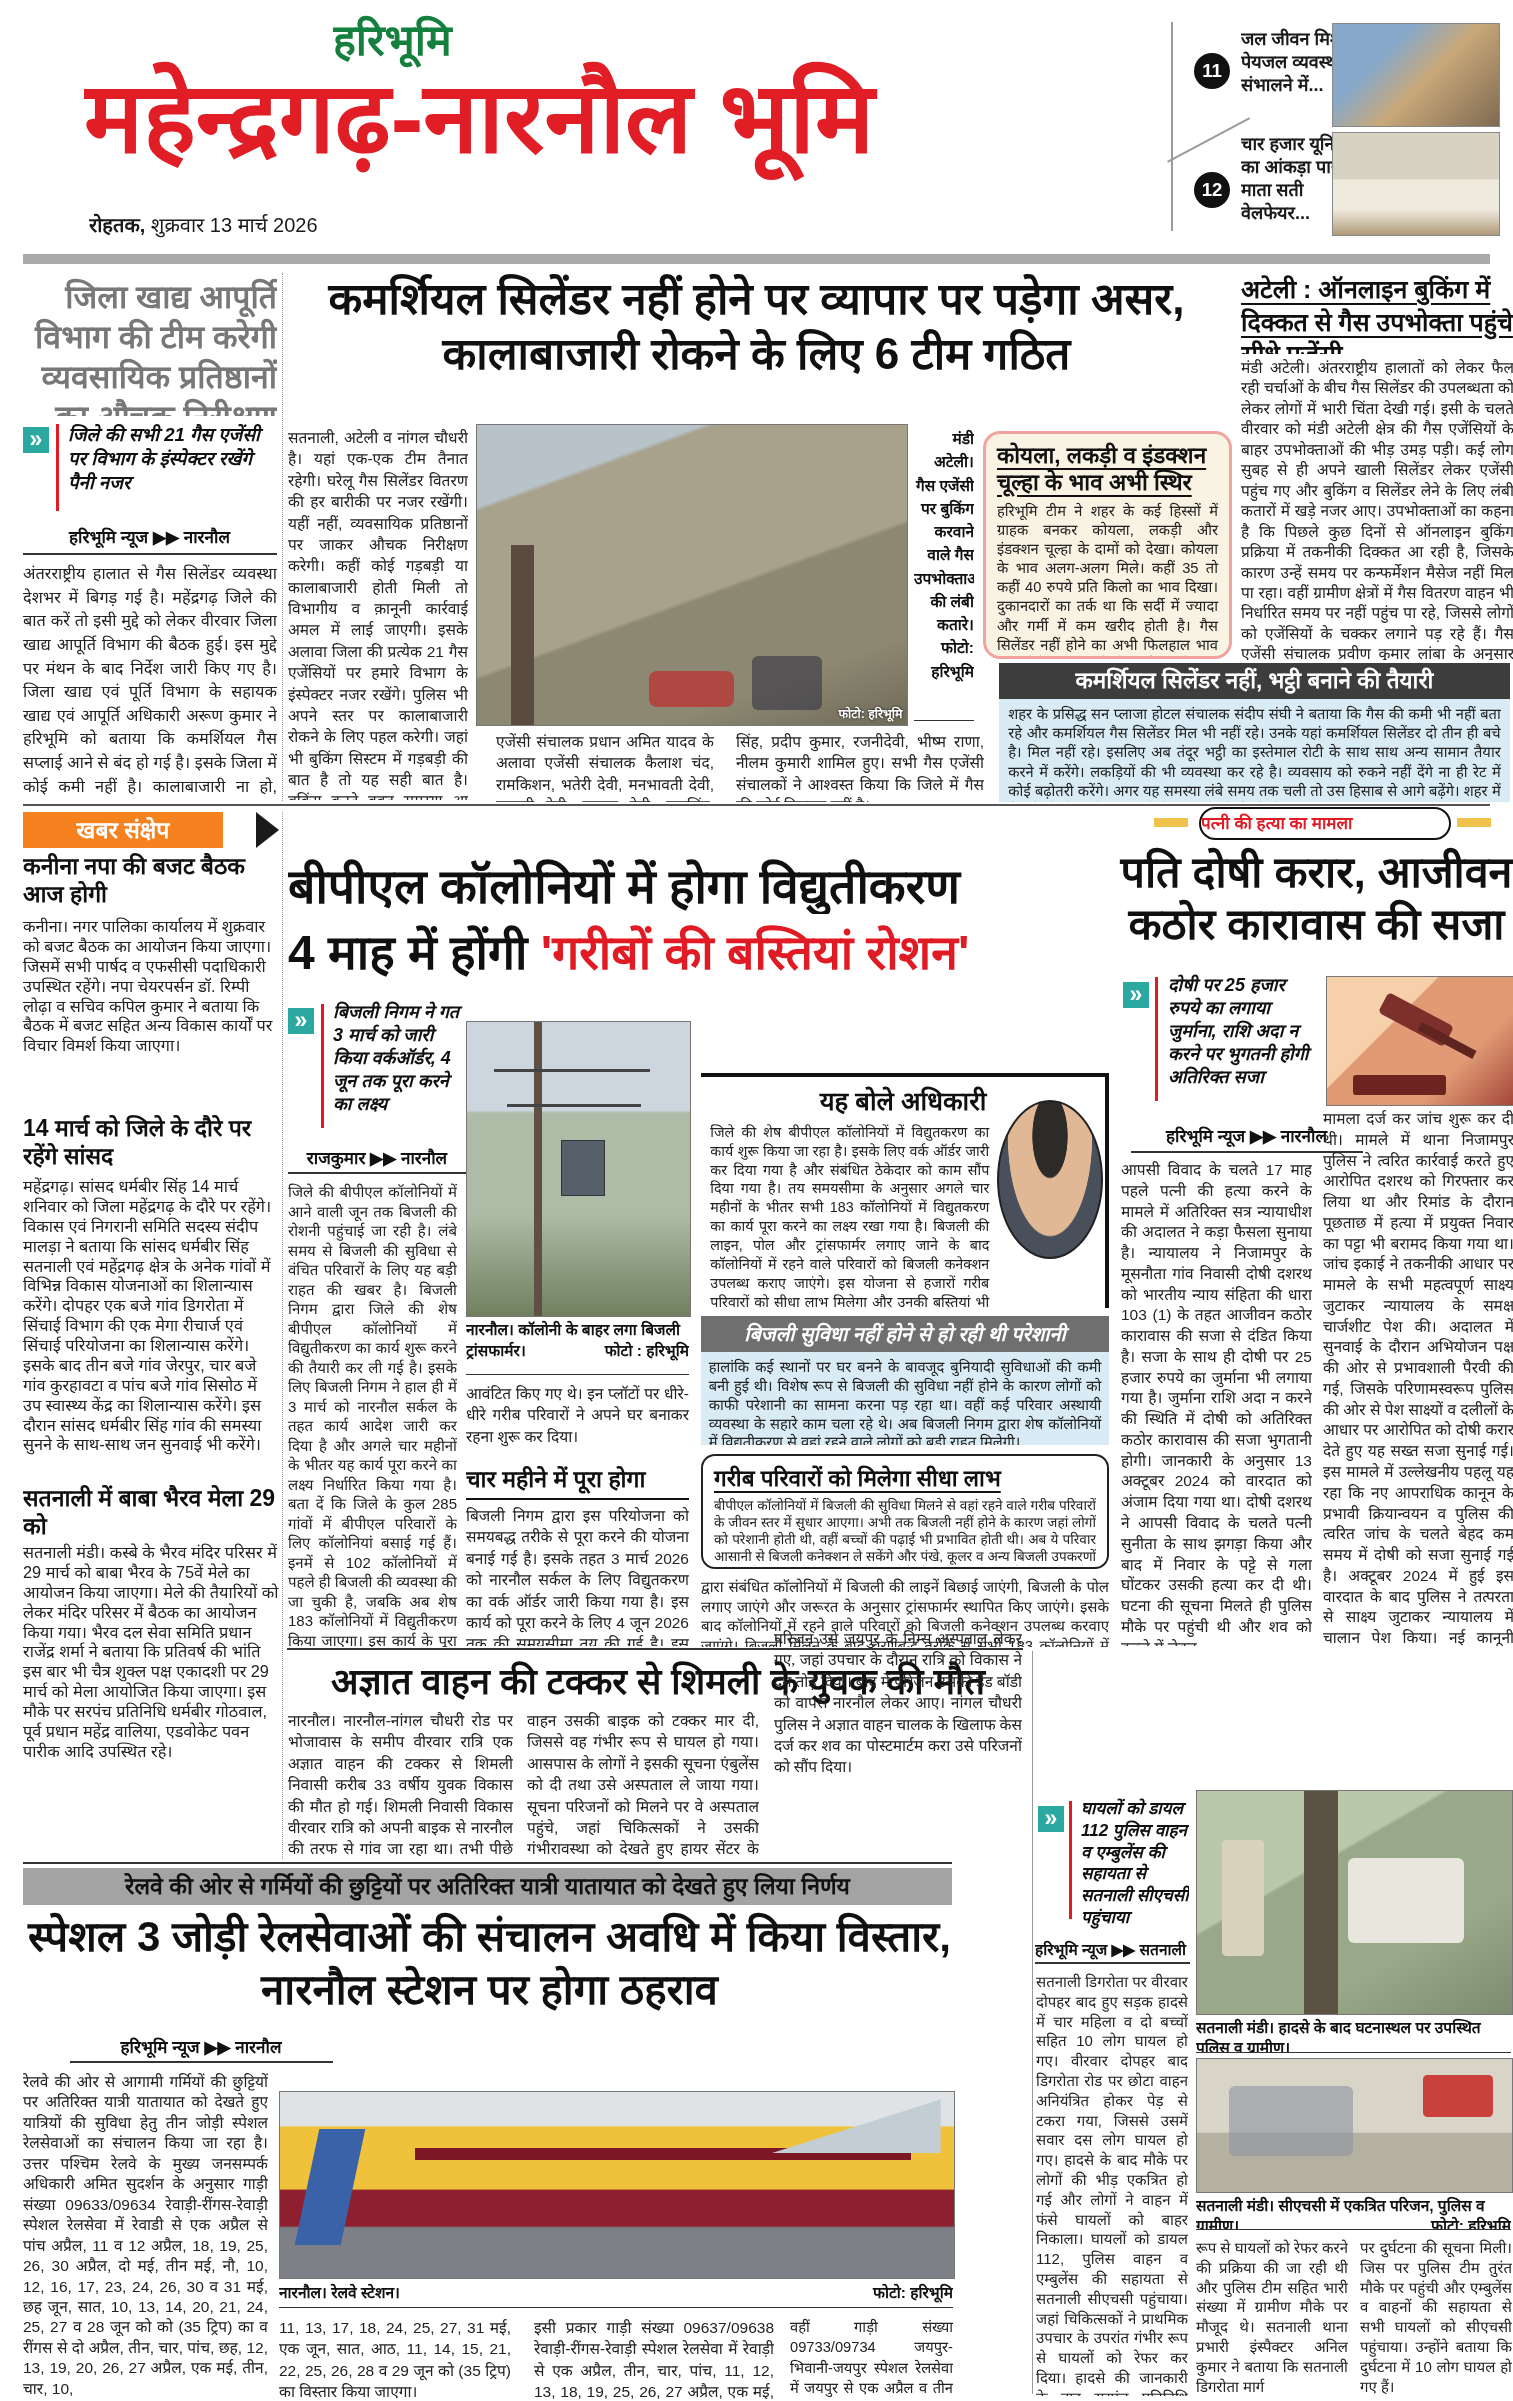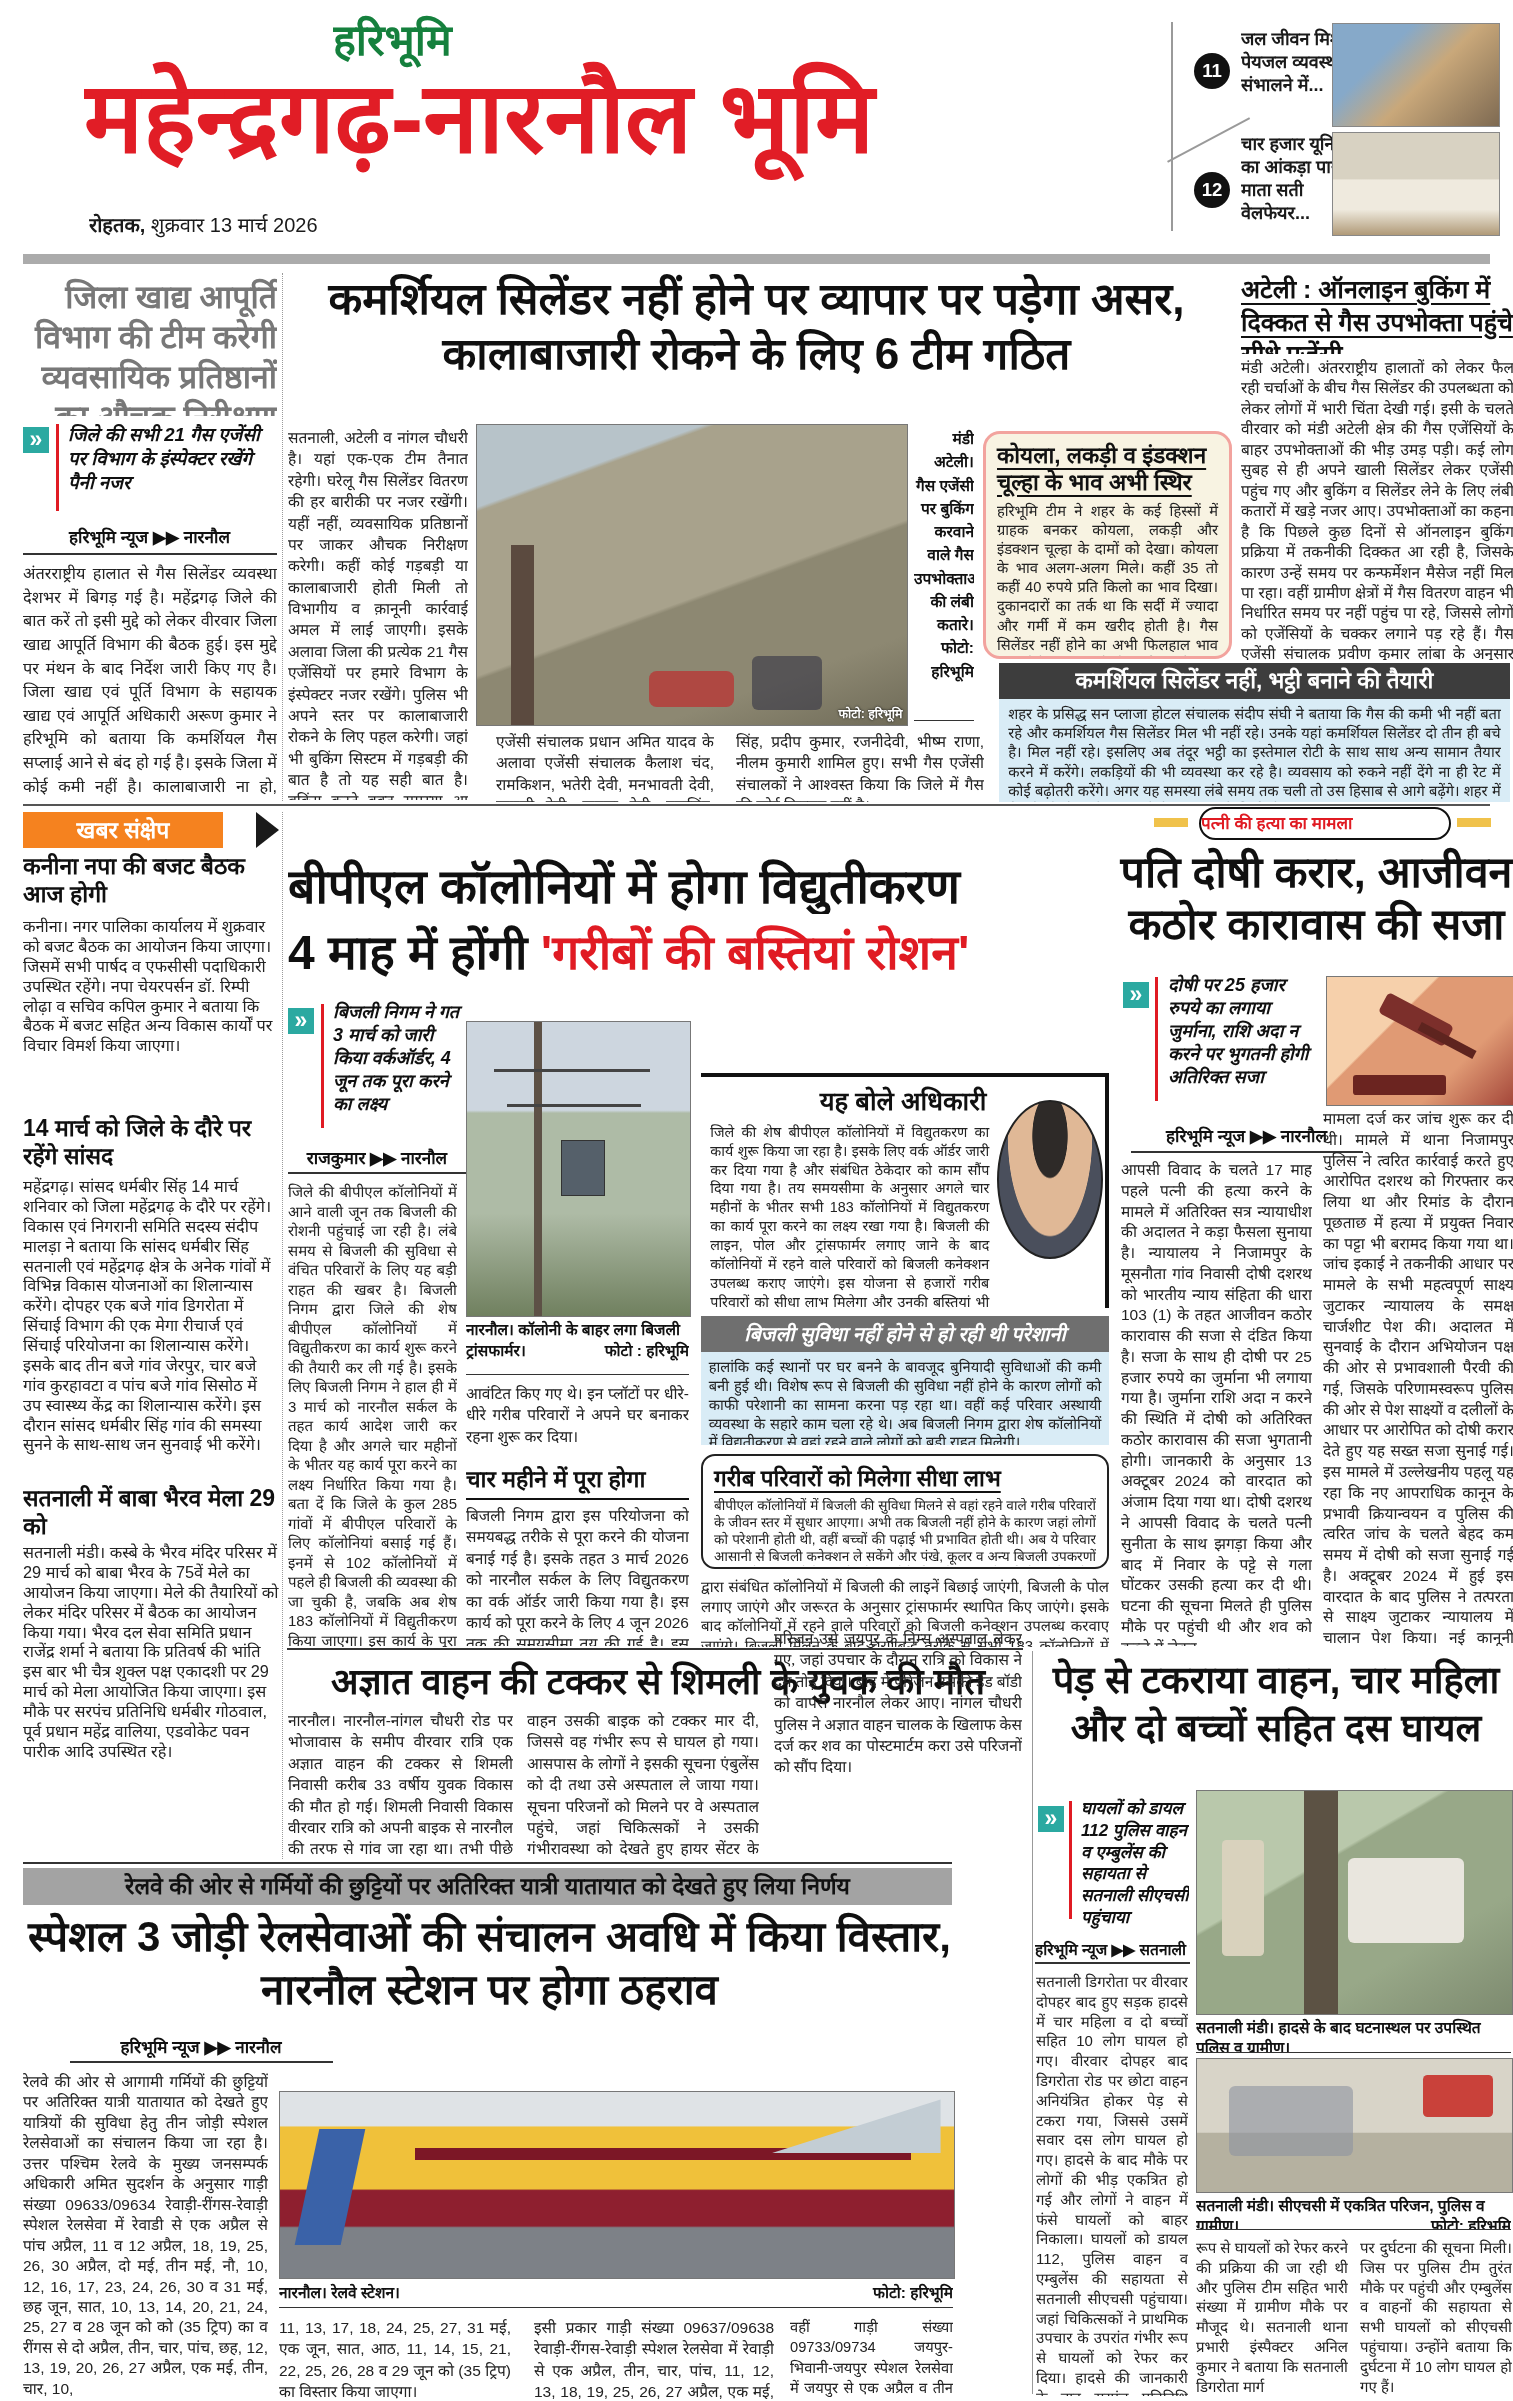--- a/index.html
+++ b/index.html
@@ -149,21 +149,20 @@
   <div class="abs body-txt" style="left:1121px;top:1160px;width:191px;height:486px;font-size:15.5px;line-height:1.34;">आपसी विवाद के चलते 17 माह पहले पत्नी की हत्या करने के मामले में अतिरिक्त सत्र न्यायाधीश की अदालत ने कड़ा फैसला सुनाया है। न्यायालय ने निजामपुर के मूसनौता गांव निवासी दोषी दशरथ को भारतीय न्याय संहिता की धारा 103 (1) के तहत आजीवन कठोर कारावास की सजा से दंडित किया है। सजा के साथ ही दोषी पर 25 हजार रुपये का जुर्माना भी लगाया गया है। जुर्माना राशि अदा न करने की स्थिति में दोषी को अतिरिक्त कठोर कारावास की सजा भुगतानी होगी। जानकारी के अनुसार 13 अक्टूबर 2024 को वारदात को अंजाम दिया गया था। दोषी दशरथ ने आपसी विवाद के चलते पत्नी सुनीता के साथ झगड़ा किया और बाद में निवार के पट्टे से गला घोंटकर उसकी हत्या कर दी थी। घटना की सूचना मिलते ही पुलिस मौके पर पहुंची थी और शव को कब्जे में लेकर</div>
   <div class="abs body-txt" style="left:1323px;top:1109px;width:191px;height:537px;font-size:15.5px;line-height:1.34;">मामला दर्ज कर जांच शुरू कर दी थी। मामले में थाना निजामपुर पुलिस ने त्वरित कार्रवाई करते हुए आरोपित दशरथ को गिरफ्तार कर लिया था और रिमांड के दौरान पूछताछ में हत्या में प्रयुक्त निवार का पट्टा भी बरामद किया गया था। जांच इकाई ने तकनीकी आधार पर मामले के सभी महत्वपूर्ण साक्ष्य जुटाकर न्यायालय के समक्ष चार्जशीट पेश की। अदालत में सुनवाई के दौरान अभियोजन पक्ष की ओर से प्रभावशाली पैरवी की गई, जिसके परिणामस्वरूप पुलिस की ओर से पेश साक्ष्यों व दलीलों के आधार पर आरोपित को दोषी करार देते हुए यह सख्त सजा सुनाई गई। इस मामले में उल्लेखनीय पहलू यह रहा कि नए आपराधिक कानून के प्रभावी क्रियान्वयन व पुलिस की त्वरित जांच के चलते बेहद कम समय में दोषी को सजा सुनाई गई है। अक्टूबर 2024 में हुई इस वारदात के बाद पुलिस ने तत्परता से साक्ष्य जुटाकर न्यायालय में चालान पेश किया। नई कानूनी प्रक्रिया के तहत हुई इस त्वरित सुनवाई से पीड़ित परिवार को कम समय में न्याय मिला है।</div>
 
   <div class="rule" style="left:287px;top:1648px;width:736px;height:1.5px;"></div>
   <div class="abs hl" style="left:294px;top:1656px;width:728px;height:48px;font-size:36px;text-align:center;white-space:nowrap;">अज्ञात वाहन की टक्कर से शिमली के युवक की मौत</div>
   <div class="abs body-txt" style="left:288px;top:1710px;width:225px;height:152px;">नारनौल। नारनौल-नांगल चौधरी रोड पर भोजावास के समीप वीरवार रात्रि एक अज्ञात वाहन की टक्कर से शिमली निवासी करीब 33 वर्षीय युवक विकास की मौत हो गई। शिमली निवासी विकास वीरवार रात्रि को अपनी बाइक से नारनौल की तरफ से गांव जा रहा था। तभी पीछे से आ रहे तेज रफ्तार</div>
   <div class="abs body-txt" style="left:527px;top:1710px;width:232px;height:152px;">वाहन उसकी बाइक को टक्कर मार दी, जिससे वह गंभीर रूप से घायल हो गया। आसपास के लोगों ने इसकी सूचना एंबुलेंस को दी तथा उसे अस्पताल ले जाया गया। सूचना परिजनों को मिलने पर वे अस्पताल पहुंचे, जहां चिकित्सकों ने उसकी गंभीरावस्था को देखते हुए हायर सेंटर के लिए रेफर कर दिया।</div>
   <div class="abs body-txt" style="left:774px;top:1628px;width:248px;height:152px;font-family:Liberation Serif, serif;">परिजन उसे जयपुर के निम्स अस्पताल लेकर गए, जहां उपचार के दौरान रात्रि को विकास ने दम तोड़ दिया। बाद में परिजन उसकी डैड बॉडी को वापस नारनौल लेकर आए। नांगल चौधरी पुलिस ने अज्ञात वाहन चालक के खिलाफ केस दर्ज कर शव का पोस्टमार्टम करा उसे परिजनों को सौंप दिया।</div>
 
   <div class="dotted-v" style="left:1032px;top:1651px;height:743px;border-left:0.8px solid #999;"></div>
-  <div class="abs hl" style="left:1039px;top:1657px;width:474px;height:122px;font-size:38px;line-height:1.25;text-align:center;">पेड़ से टकराया वाहन, चार महिला और दो बच्चों सहित दस घायल</div>
   <div class="teal-ico" style="left:1038px;top:1806px;">»</div>
   <div class="red-bar" style="left:1069px;top:1801px;height:118px;"></div>
   <div class="abs sub-it" style="left:1081px;top:1798px;width:108px;height:132px;font-size:17px;">घायलों को डायल 112 पुलिस वाहन व एम्बुलेंस की सहायता से सतनाली सीएचसी पहुंचाया</div>
   <div class="abs byline" style="left:1035px;top:1938px;width:155px;height:22px;font-size:15.5px;">हरिभूमि न्यूज ▶▶ सतनाली मंडी</div>
   <div class="rule" style="left:1035px;top:1962px;width:155px;height:1.5px;"></div>
   <div class="abs body-txt" style="left:1036px;top:1972px;width:152px;height:424px;font-size:15px;line-height:1.32;">सतनाली डिगरोता पर वीरवार दोपहर बाद हुए सड़क हादसे में चार महिला व दो बच्चों सहित 10 लोग घायल हो गए। वीरवार दोपहर बाद डिगरोता रोड पर छोटा वाहन अनियंत्रित होकर पेड़ से टकरा गया, जिससे उसमें सवार दस लोग घायल हो गए। हादसे के बाद मौके पर लोगों की भीड़ एकत्रित हो गई और लोगों ने वाहन में फंसे घायलों को बाहर निकाला। घायलों को डायल 112, पुलिस वाहन व एम्बुलेंस की सहायता से सतनाली सीएचसी पहुंचाया। जहां चिकित्सकों ने प्राथमिक उपचार के उपरांत गंभीर रूप से घायलों को रेफर कर दिया। हादसे की जानकारी के बाद सरपंच प्रतिनिधि डिगरोता योगेश शास्त्री, पूर्व सरपंच जड़वा रवि शेखावत, सरपंच माधोगढ़ रामपाल आदि सहित अनेक लोगों ने गंभीर घायलों को अस्पताल पहुंचाने में सहयोग किया। समाचार लिखे जाने तक गंभीर</div>
 
   <div class="ph" style="left:1196px;top:1790px;width:315px;height:223px;background:linear-gradient(150deg,#b9c8ab 0 35%,#98a888 36% 70%,#7d8a6f 100%);border:0.8px solid #777;">
     <div style="position:absolute;left:34%;top:0;width:34px;height:100%;background:#5c5244;"></div>
     <div style="position:absolute;left:48%;top:30%;width:116px;height:85px;background:#e9e6de;border-radius:6.2px;"></div>

